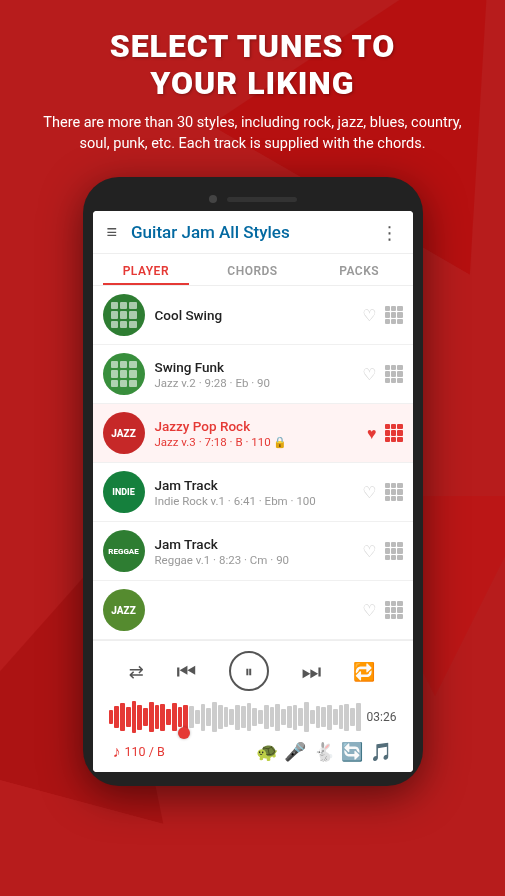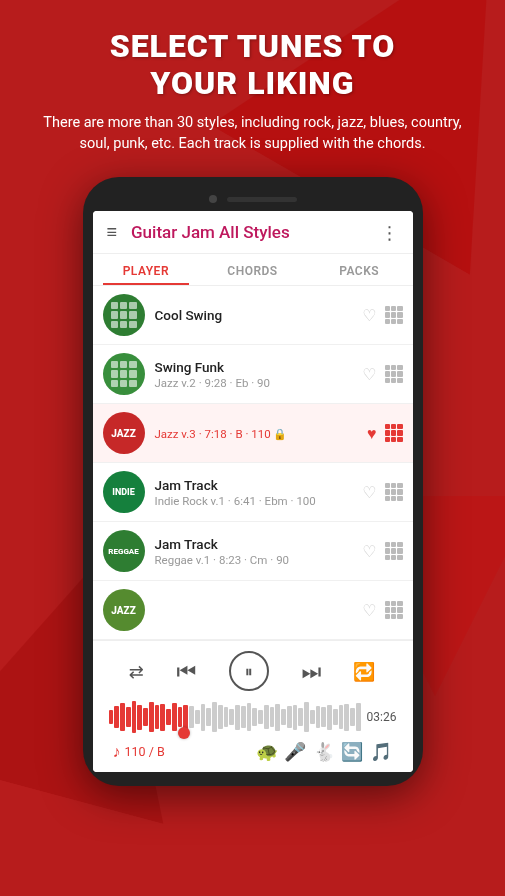--- a/index.html
+++ b/index.html
@@ -117,21 +117,21 @@
     }
     .toolbar-menu-icon {
       font-size: 18px;
       color: #555;
       margin-right: 14px;
     }
     .toolbar-title {
       flex: 1;
       font-size: 17px;
       font-weight: 500;
-      color: #be185d;
+      color: #0369a1;
     }
     .toolbar-more-icon {
       font-size: 18px;
       color: #555;
     }
 
     
     .app-tabs {
       display: flex;
       border-bottom: 1px solid #eee;
@@ -435,20 +435,21 @@
               <div class="action-grid-cell"></div>
           </div>
         </div>
       </div>
 
       <div class="track-item active" style="background:#fff3f3;">
         <div class="track-avatar jazz-red" style="background:#c62828;">
           <span style="font-size:10px;font-weight:800;color:#fff;letter-spacing:0;">JAZZ</span>
         </div>
         <div class="track-info">
+          <div class="track-name active-text" style="color:#e53935;">Jazzy Pop Rock</div>
           <div class="track-meta" style="color:#e53935;">Jazz v.3  ·  7:18  ·  B  ·  110 <span style="font-size:11px;">🔒</span></div>
         </div>
         <div class="track-actions">
           <span class="action-heart active-heart" style="color:#e53935;">♥</span>
           <div class="action-grid active-grid">
             <div class="action-grid-cell" style="background:#e53935;"></div>
               <div class="action-grid-cell" style="background:#e53935;"></div>
               <div class="action-grid-cell" style="background:#e53935;"></div>
             <div class="action-grid-cell" style="background:#e53935;"></div>
               <div class="action-grid-cell" style="background:#e53935;"></div>

